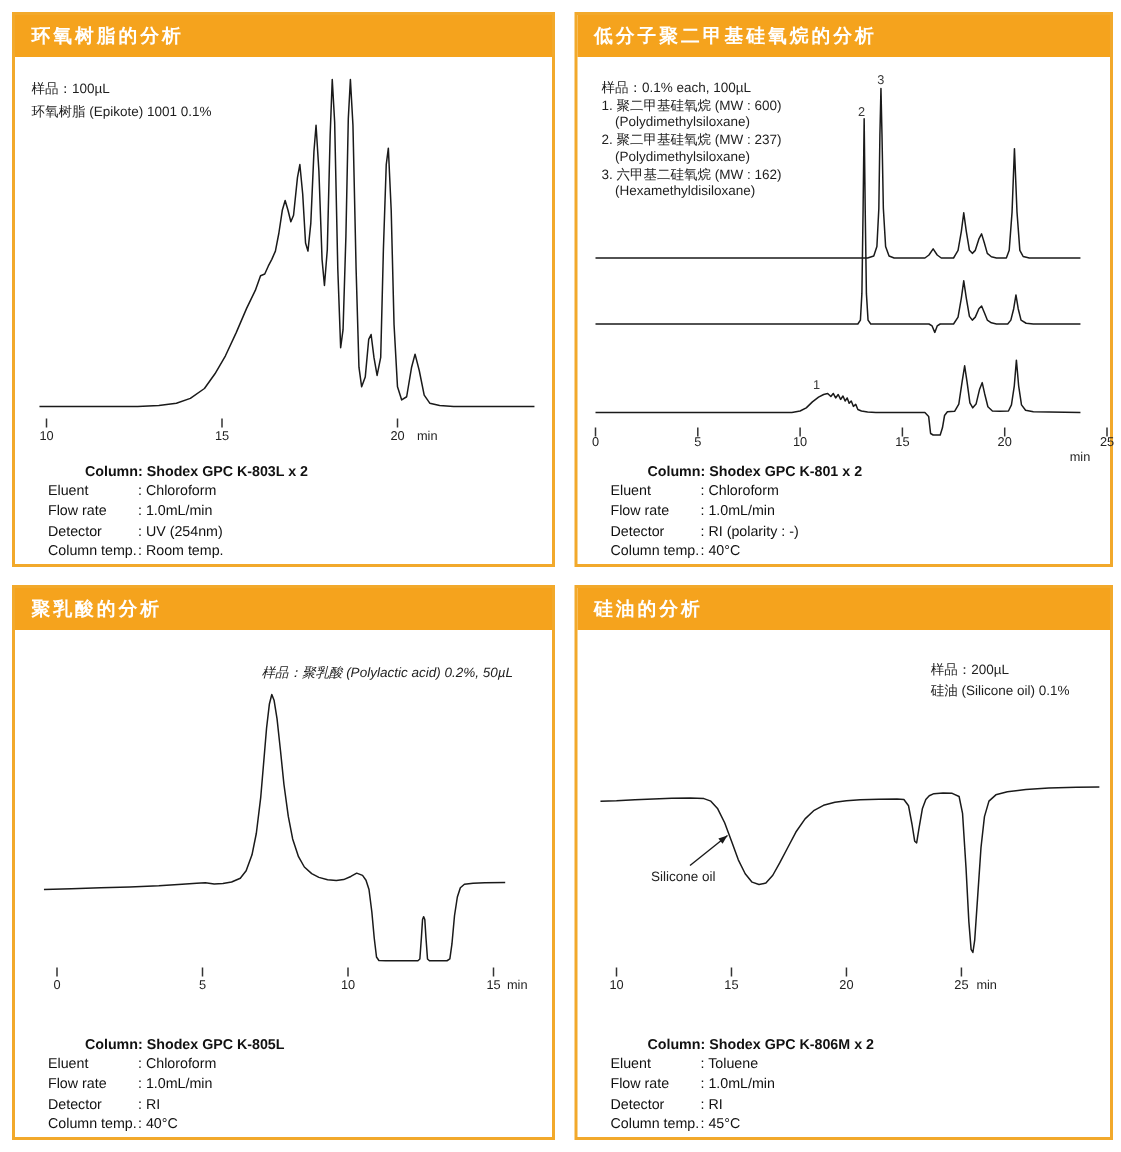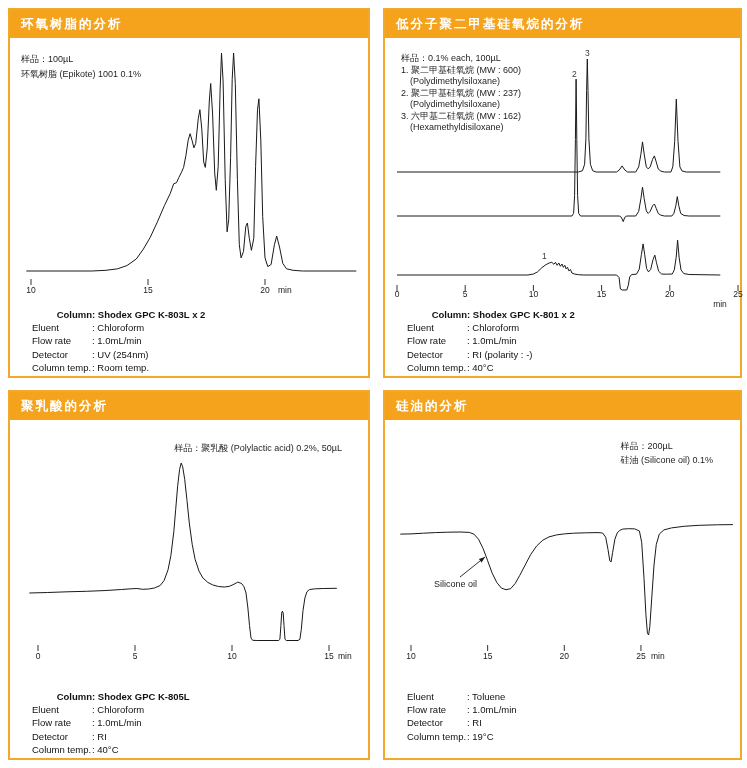--- a/index.html
+++ b/index.html
@@ -10,21 +10,21 @@
         gap:12px 13px;padding:8px 4px 0 8px;box-sizing:border-box;}
   .panel{border:2px solid var(--border);background:#fff;box-sizing:border-box;position:relative;}
   .panel-header{height:28px;background:var(--hdr);display:flex;align-items:center;}
   .panel-title{color:#fff;font-weight:bold;font-size:12.5px;letter-spacing:2px;padding-left:11px;white-space:nowrap;}
   .panel-body{position:relative;height:338px;}
   .chart{position:absolute;left:0;top:0;display:block;}
   .sample{position:absolute;font-size:9px;line-height:13px;z-index:2;white-space:nowrap;}
   .sample-line.indent{padding-left:9px;}
   .p-epoxy .sample{left:11px;top:14px;line-height:15px;}
   .p-pdms .sample{left:16px;top:15px;line-height:11.5px;}
-  .p-pla .sample{right:26px;top:22px;}
+  .p-pla .sample{right:26px;top:22px;font-style:italic;}
   .p-silicone .sample{right:27px;top:20px;line-height:13.5px;}
   .conditions{position:absolute;left:22px;top:270px;font-size:9.5px;line-height:13.2px;color:#111;z-index:2;white-space:nowrap;}
   .cond-row.bold{font-weight:bold;text-align:right;}
   .cond-label{display:inline-block;width:60px;}
   .cond-value::before{content:": ";}
   svg text{font-family:"Liberation Sans","DejaVu Sans",sans-serif;fill:#222;}
   svg text.ticklab{font-size:8.5px;}
   svg text.unitlab{font-size:8.5px;}
   svg text.peaklab{font-size:8.5px;fill:#3a3a3a;}
   svg text.annot{font-size:9px;fill:#222;}
@@ -155,20 +155,21 @@
           <path d="M15.3,114.1 L26.0,113.9 L38.3,113.2 L50.5,112.6 L62.8,112.2 L75.1,112.0 L84.3,112.4 L88.9,114.1 L93.5,119.2 L98.1,128.5 L102.7,140.8 L107.2,153.2 L111.8,162.5 L116.4,168.1 L121.0,169.7 L125.6,168.7 L130.2,163.5 L134.8,155.3 L140.2,145.0 L145.6,134.7 L151.7,125.9 L157.8,120.2 L164.0,116.9 L171.6,114.9 L179.3,113.9 L188.5,113.2 L200.8,112.8 L213.0,112.6 L217.6,113.0 L220.7,117.2 L223.0,129.5 L224.8,140.8 L226.1,141.9 L227.6,132.6 L229.9,119.2 L232.2,113.0 L234.5,110.5 L237.6,109.1 L243.7,108.7 L249.8,108.9 L254.4,111.0 L256.7,122.3 L259.0,158.3 L260.9,194.4 L262.4,212.9 L263.6,215.0 L264.8,206.8 L266.7,178.9 L269.0,145.0 L271.3,124.4 L274.3,114.1 L278.9,109.9 L286.6,107.9 L298.9,106.3 L314.2,105.3 L332.6,104.8 L347.9,104.6" fill="none" stroke="#1a1a1a" stroke-width="1" stroke-linejoin="round"></path>
           <text x="49" y="167" class="annot">Silicone oil</text>
           <line x1="75" y1="157" x2="100" y2="137" stroke="#1a1a1a" stroke-width="0.9"></line>
           <polygon points="100.0,137.0 93.9,139.0 96.7,142.5" fill="#1a1a1a"></polygon>
         </svg>
       <div class="sample">
           <div class="sample-line">样品：200µL</div>
           <div class="sample-line">硅油 (Silicone oil) 0.1%</div>
         </div>
       <div class="conditions">
+          <div class="cond-row bold"><span class="cond-label">Column</span><span class="cond-value">Shodex GPC K-806M x 2</span></div>
           <div class="cond-row"><span class="cond-label">Eluent</span><span class="cond-value">Toluene</span></div>
           <div class="cond-row"><span class="cond-label">Flow rate</span><span class="cond-value">1.0mL/min</span></div>
           <div class="cond-row"><span class="cond-label">Detector</span><span class="cond-value">RI</span></div>
-          <div class="cond-row"><span class="cond-label">Column temp.</span><span class="cond-value">19°C</span></div>
+          <div class="cond-row"><span class="cond-label">Column temp.</span><span class="cond-value">45°C</span></div>
         </div>
     </div>
   </section>
 </div>
 
 </body></html>

